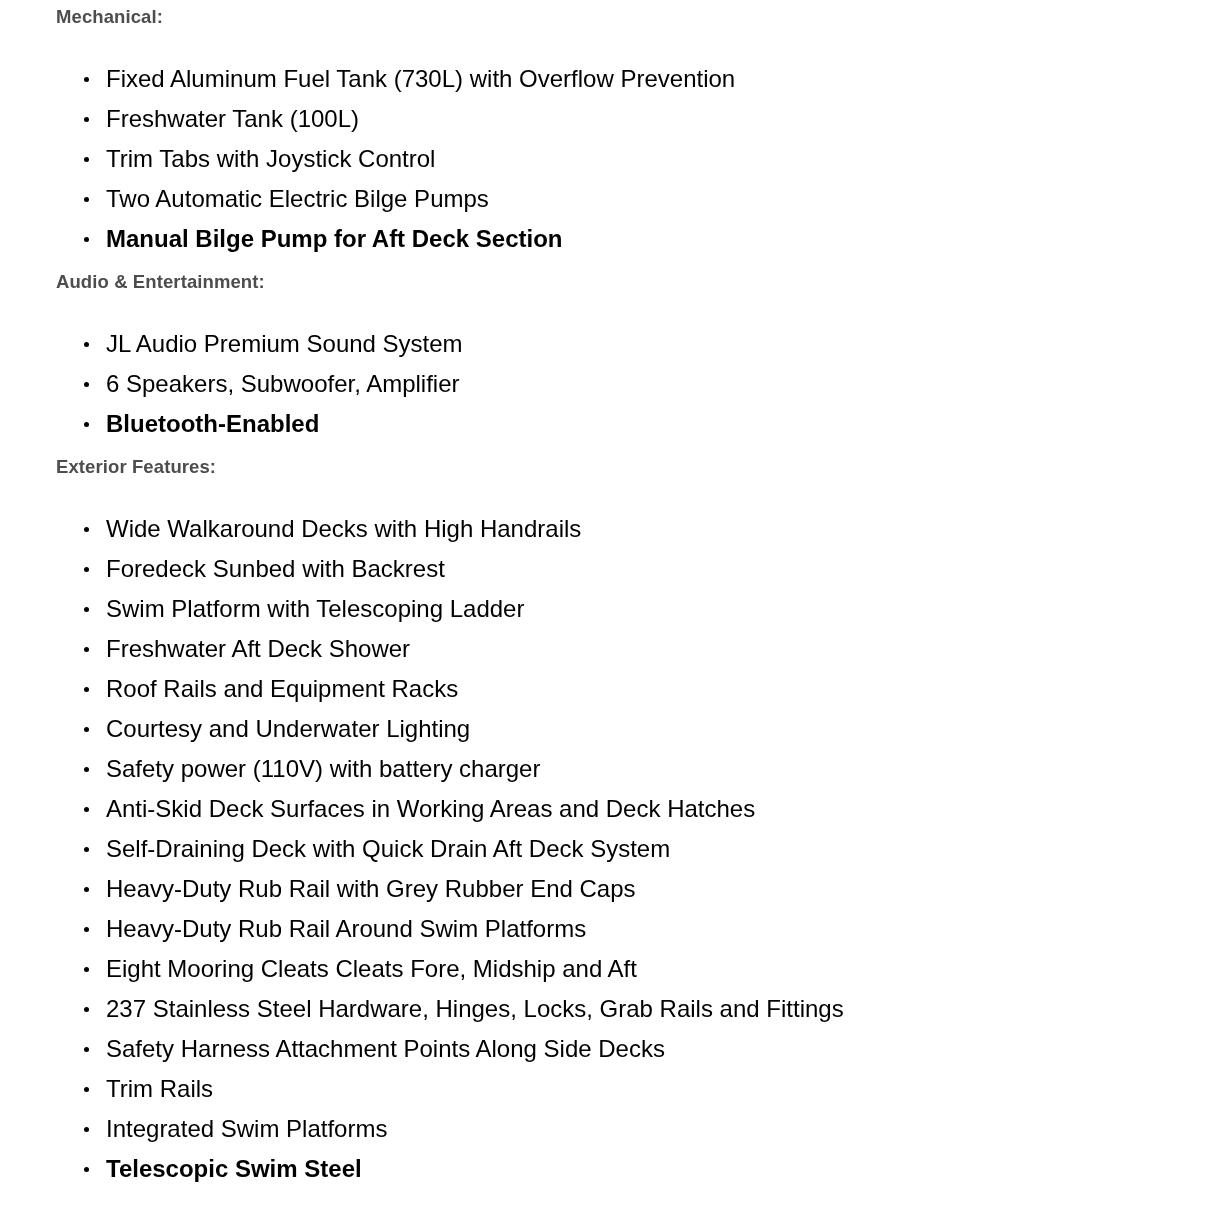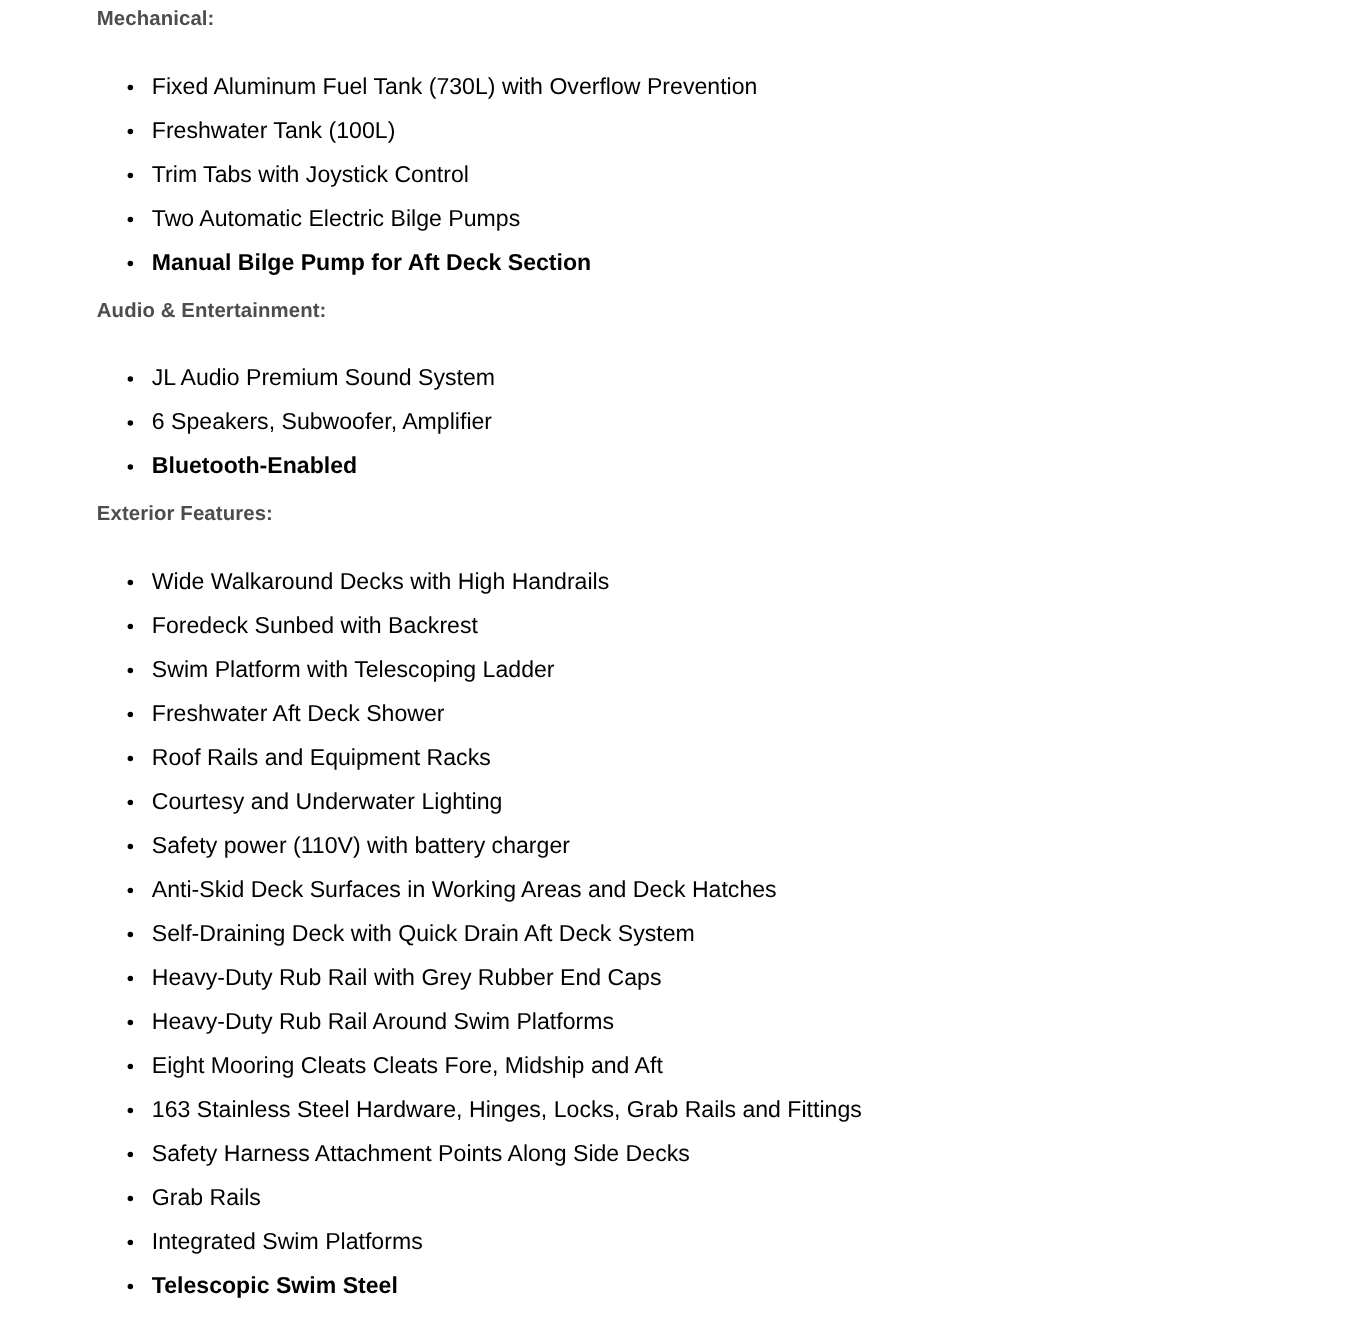--- a/index.html
+++ b/index.html
@@ -9,42 +9,42 @@
   }
   body {
     width: 1230px;
     height: 1222px;
     overflow: hidden;
     box-sizing: border-box;
     font-family: "Liberation Sans", sans-serif;
     color: var(--text-color, #000000);
   }
   main.doc {
-    padding: 6px 20px 0 88px;
+    padding: 6px 20px 0 56px;
   }
   h2.section-heading {
     font-size: 18.5px;
     line-height: 22px;
     font-weight: 700;
     color: var(--heading-color, #4d4d4d);
     margin: 20px 0 39px 0;
     letter-spacing: 0.1px;
   }
   h2.section-heading:first-child {
     margin-top: 0;
   }
   ul.spec-list {
     list-style: none;
     margin: 0;
     padding: 0 0 0 50px;
   }
   li.spec-item {
     position: relative;
     margin: 0 0 16px 0;
-    font-size: 21px;
+    font-size: 24px;
     line-height: 24px;
     white-space: nowrap;
   }
   li.spec-item:last-child {
     margin-bottom: 16px;
     font-weight: bold;
   }
   span.bullet {
     position: absolute;
     left: -22px;
@@ -80,19 +80,19 @@
       <li class="spec-item"><span class="bullet"></span><span>Swim Platform with Telescoping Ladder</span></li>
       <li class="spec-item"><span class="bullet"></span><span>Freshwater Aft Deck Shower</span></li>
       <li class="spec-item"><span class="bullet"></span><span>Roof Rails and Equipment Racks</span></li>
       <li class="spec-item"><span class="bullet"></span><span>Courtesy and Underwater Lighting</span></li>
       <li class="spec-item"><span class="bullet"></span><span>Safety power (110V) with battery charger</span></li>
       <li class="spec-item"><span class="bullet"></span><span>Anti-Skid Deck Surfaces in Working Areas and Deck Hatches</span></li>
       <li class="spec-item"><span class="bullet"></span><span>Self-Draining Deck with Quick Drain Aft Deck System</span></li>
       <li class="spec-item"><span class="bullet"></span><span>Heavy-Duty Rub Rail with Grey Rubber End Caps</span></li>
       <li class="spec-item"><span class="bullet"></span><span>Heavy-Duty Rub Rail Around Swim Platforms</span></li>
       <li class="spec-item"><span class="bullet"></span><span>Eight Mooring Cleats Cleats Fore, Midship and Aft</span></li>
-      <li class="spec-item"><span class="bullet"></span><span>163 Stainless Steel Hardware, Hinges, Locks, Grab Rails and Fittings</span></li>
+      <li class="spec-item"><span class="bullet"></span><span>237 Stainless Steel Hardware, Hinges, Locks, Grab Rails and Fittings</span></li>
       <li class="spec-item"><span class="bullet"></span><span>Safety Harness Attachment Points Along Side Decks</span></li>
-      <li class="spec-item"><span class="bullet"></span><span>Grab Rails</span></li>
+      <li class="spec-item"><span class="bullet"></span><span>Trim Rails</span></li>
       <li class="spec-item"><span class="bullet"></span><span>Integrated Swim Platforms</span></li>
       <li class="spec-item"><span class="bullet"></span><span>Telescopic Swim Steel</span></li>
     </ul>
   </main>
 
 </body></html>

